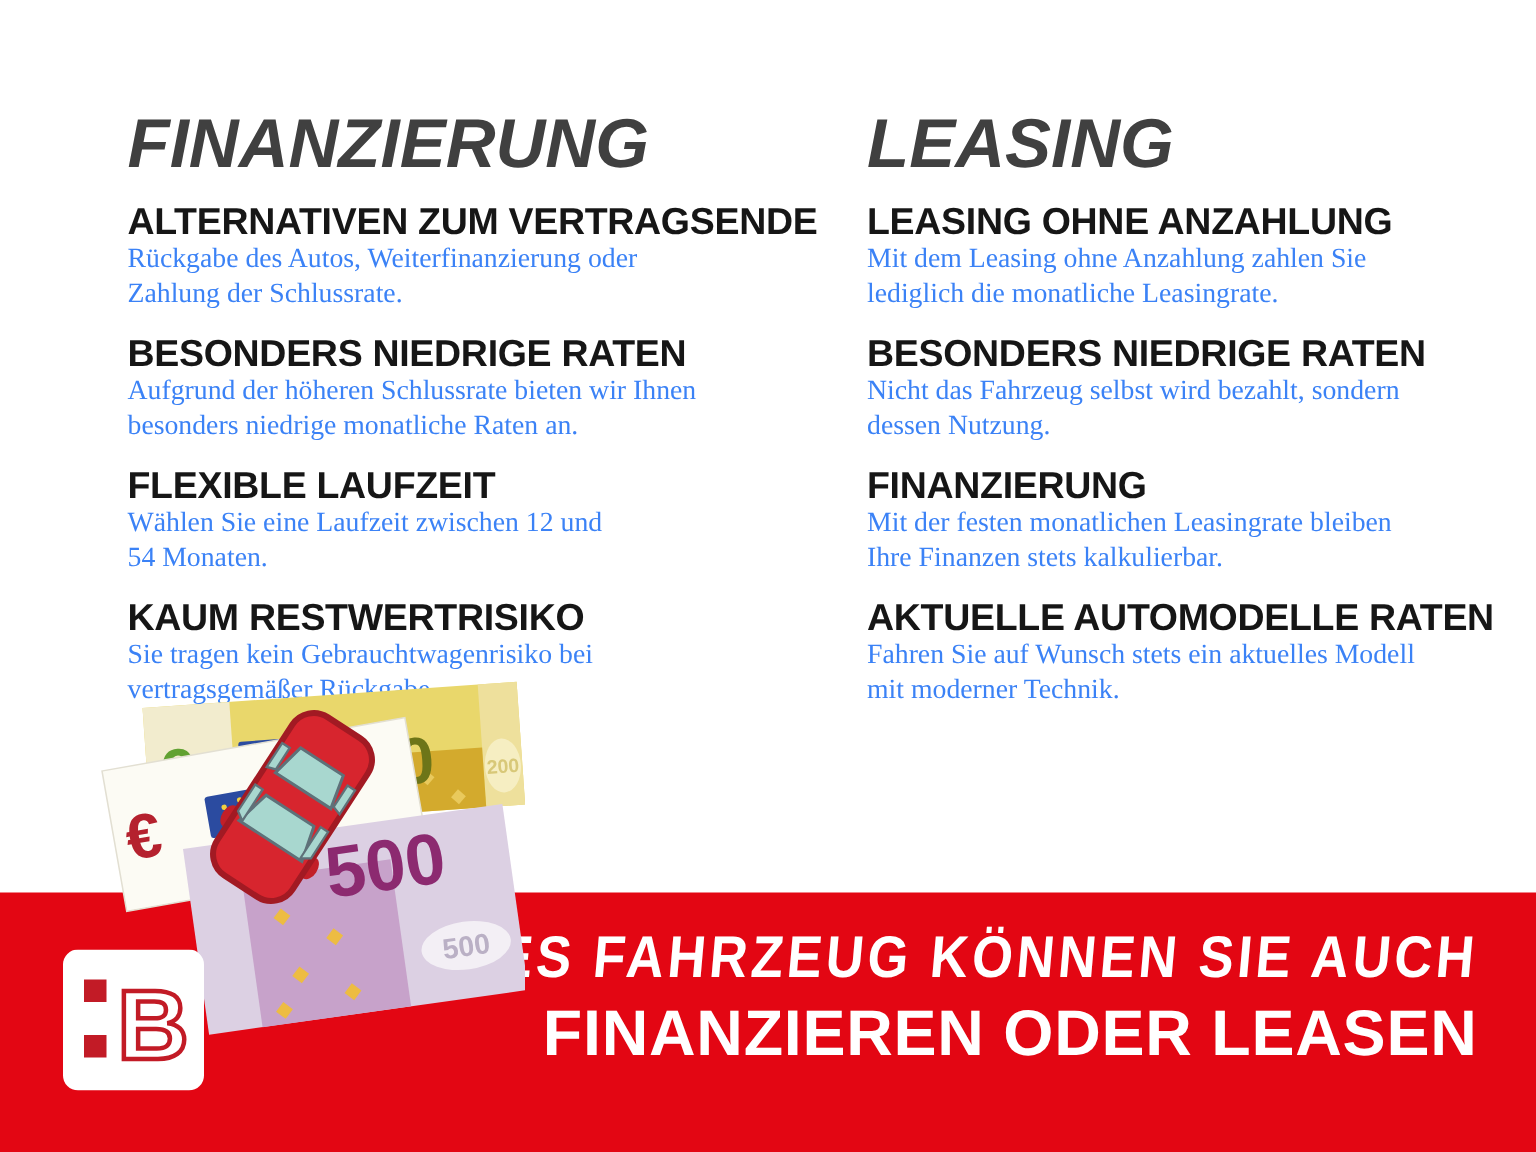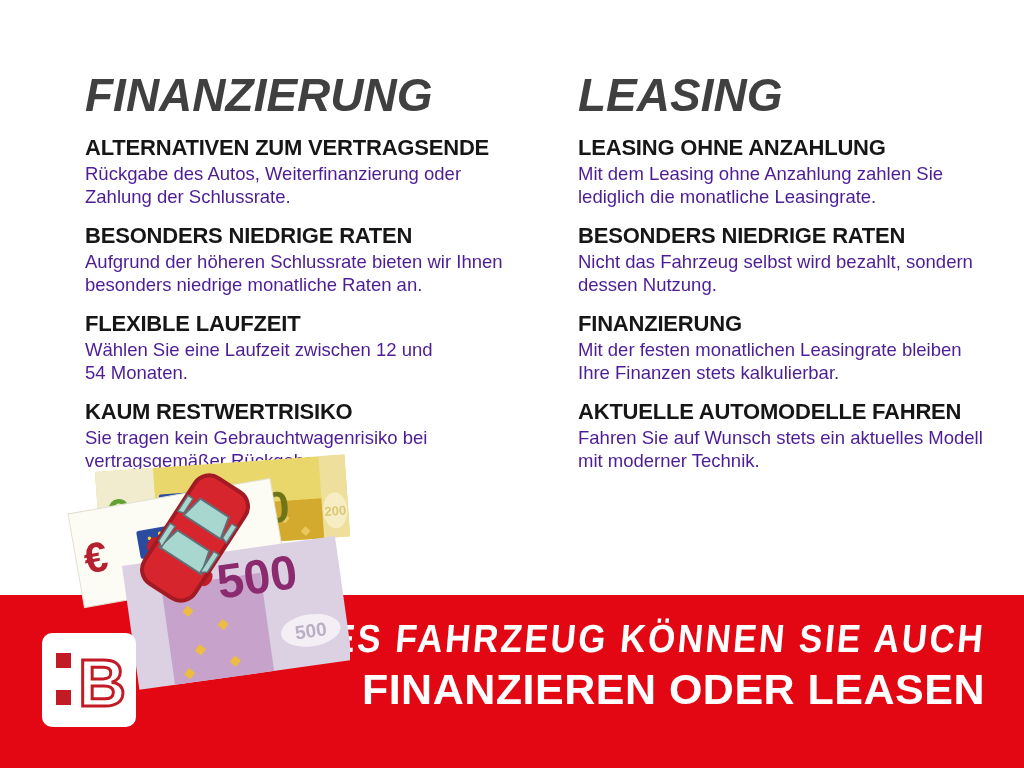--- a/index.html
+++ b/index.html
@@ -22,33 +22,34 @@
   .col-title {
     font-size: 46px;
     font-weight: bold;
     font-style: italic;
     color: #404040;
     letter-spacing: 0px;
     line-height: 50px;
     margin-bottom: 15px;
   }
   .section h2 {
-    font-size: 22px;
+    font-size: 25px;
     font-weight: bold;
     color: #161616;
     letter-spacing: -0.2px;
     line-height: 26px;
     margin-bottom: 1px;
   }
   .section p {
     font-size: 18.5px;
-    color: #4c1d95;
+    color: #3b82f6;
     line-height: 23px;
     margin-bottom: 15px;
     white-space: pre-line;
+    font-family: Liberation Serif, serif;
   }
 
   
   .banner {
     position: absolute;
     left: 0; top: 595px;
     width: 1024px; height: 173px;
     background: #e30613;
   }
   .banner-text {
@@ -131,21 +132,21 @@
       <h2>BESONDERS NIEDRIGE RATEN</h2>
       <p>Nicht das Fahrzeug selbst wird bezahlt, sondern
 dessen Nutzung.</p>
     </div>
     <div class="section">
       <h2>FINANZIERUNG</h2>
       <p>Mit der festen monatlichen Leasingrate bleiben
 Ihre Finanzen stets kalkulierbar.</p>
     </div>
     <div class="section">
-      <h2>AKTUELLE AUTOMODELLE FAHREN</h2>
+      <h2>AKTUELLE AUTOMODELLE RATEN</h2>
       <p>Fahren Sie auf Wunsch stets ein aktuelles Modell
 mit moderner Technik.</p>
     </div>
   </div>
 
   <div class="banner">
     <div class="banner-text">
       <div class="banner-line1">DIESES FAHRZEUG KÖNNEN SIE AUCH</div>
       <div class="banner-line2">FINANZIEREN ODER LEASEN</div>
     </div>

